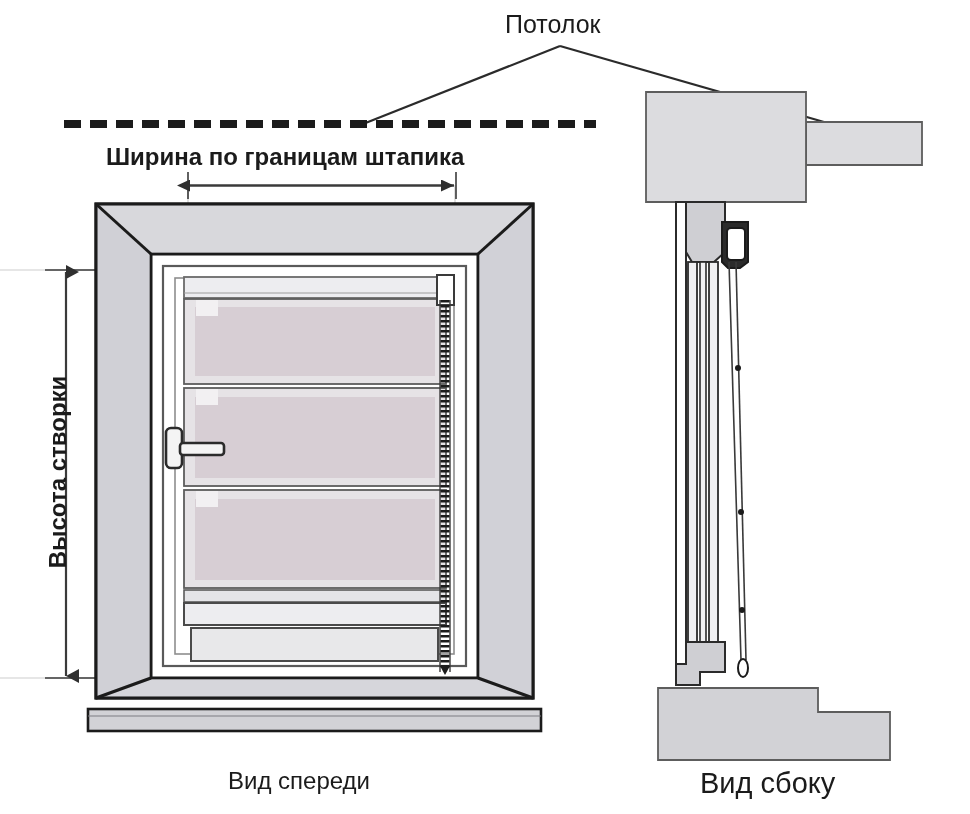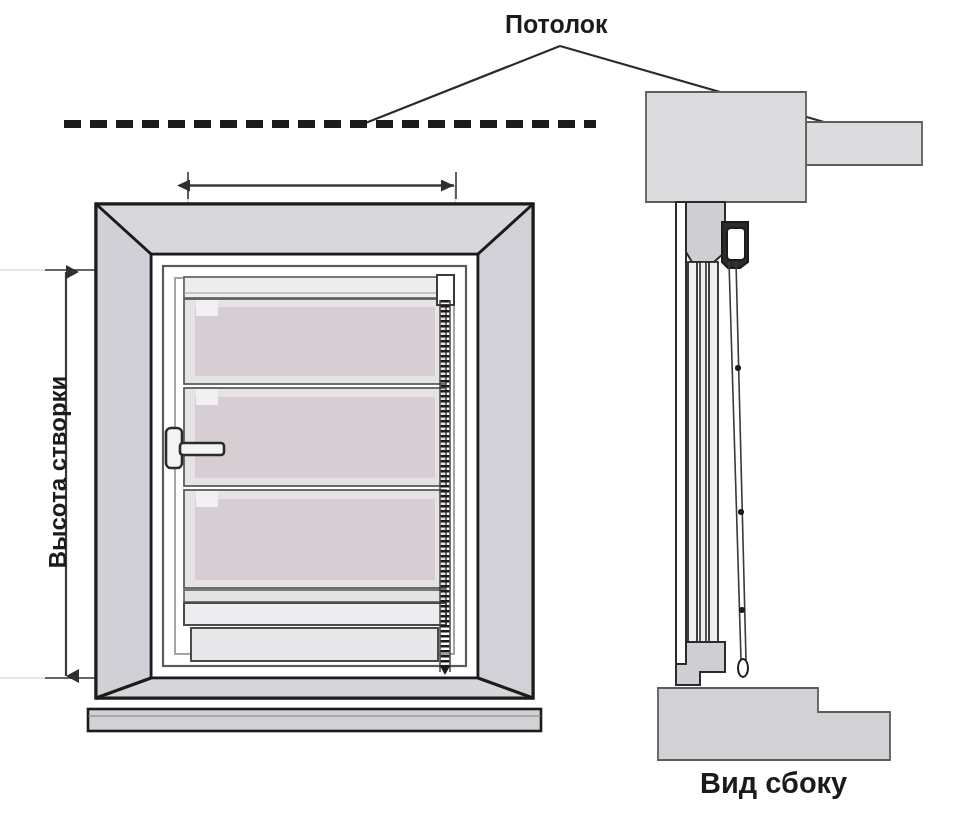--- a/index.html
+++ b/index.html
@@ -19,21 +19,21 @@
   }
   #stage svg {
     position: absolute;
     left: 0;
     top: 0;
   }
   .lbl {
     position: absolute;
     color: #1b1b1b;
     white-space: nowrap;
-    font-weight: 700;
+    font-weight: 400;
   }
   .lbl-ceiling {
     left: 505px;
     top: 10px;
     font-size: 25px;
   }
   .lbl-width {
     left: 106px;
     top: 143px;
     font-size: 24px;
@@ -232,19 +232,21 @@
     </g>
 
     <g>
       <polygon points="658,688 818,688 818,712 890,712 890,760 658,760" fill="#d2d2d6" stroke="#5d5d5d" stroke-width="1.8"></polygon>
     </g>
 
   </svg>
 
   <div class="lbl lbl-ceiling">Потолок</div>
 
+  <div class="lbl lbl-width">Ширина по границам штапика</div>
 
   <div class="lbl lbl-height">Высота створки</div>
 
+  <div class="lbl lbl-front">Вид спереди</div>
 
   <div class="lbl lbl-side">Вид сбоку</div>
 
 </div>
 
 </body></html>

